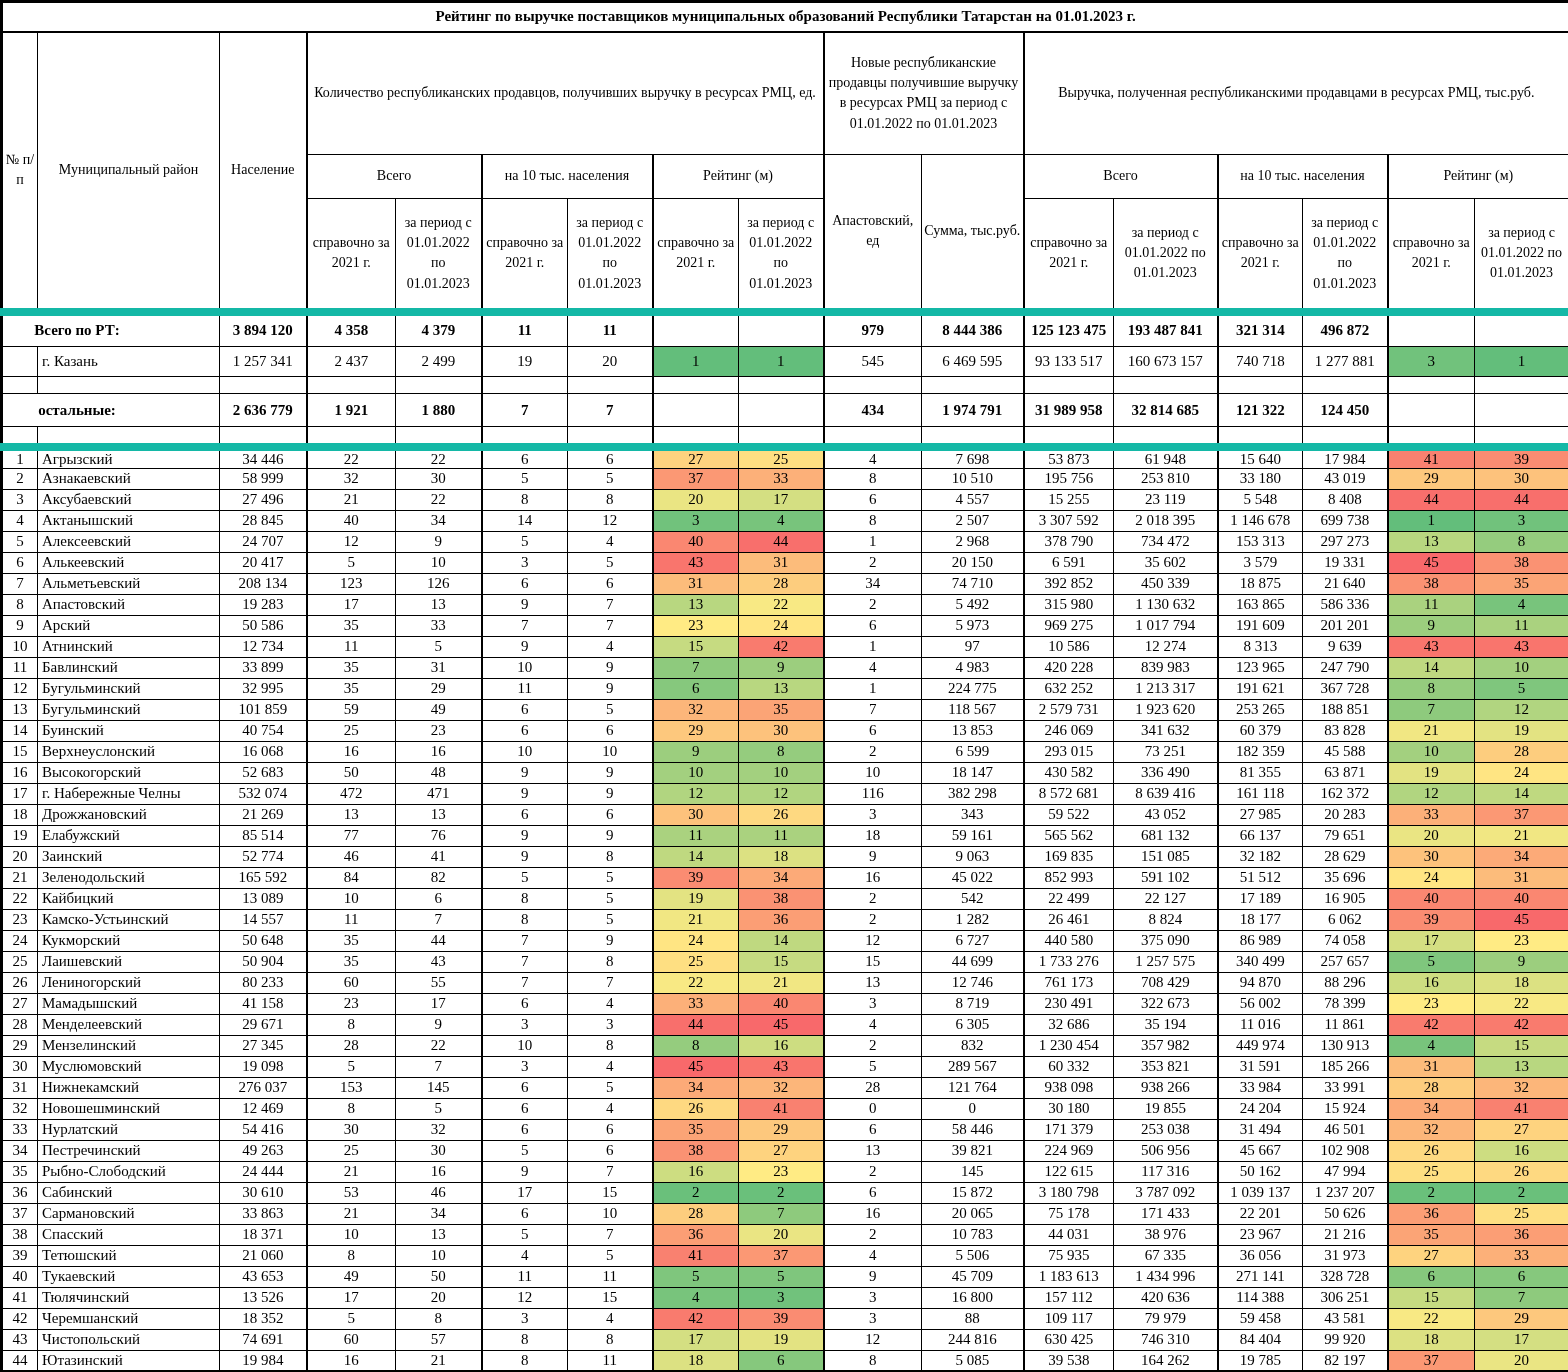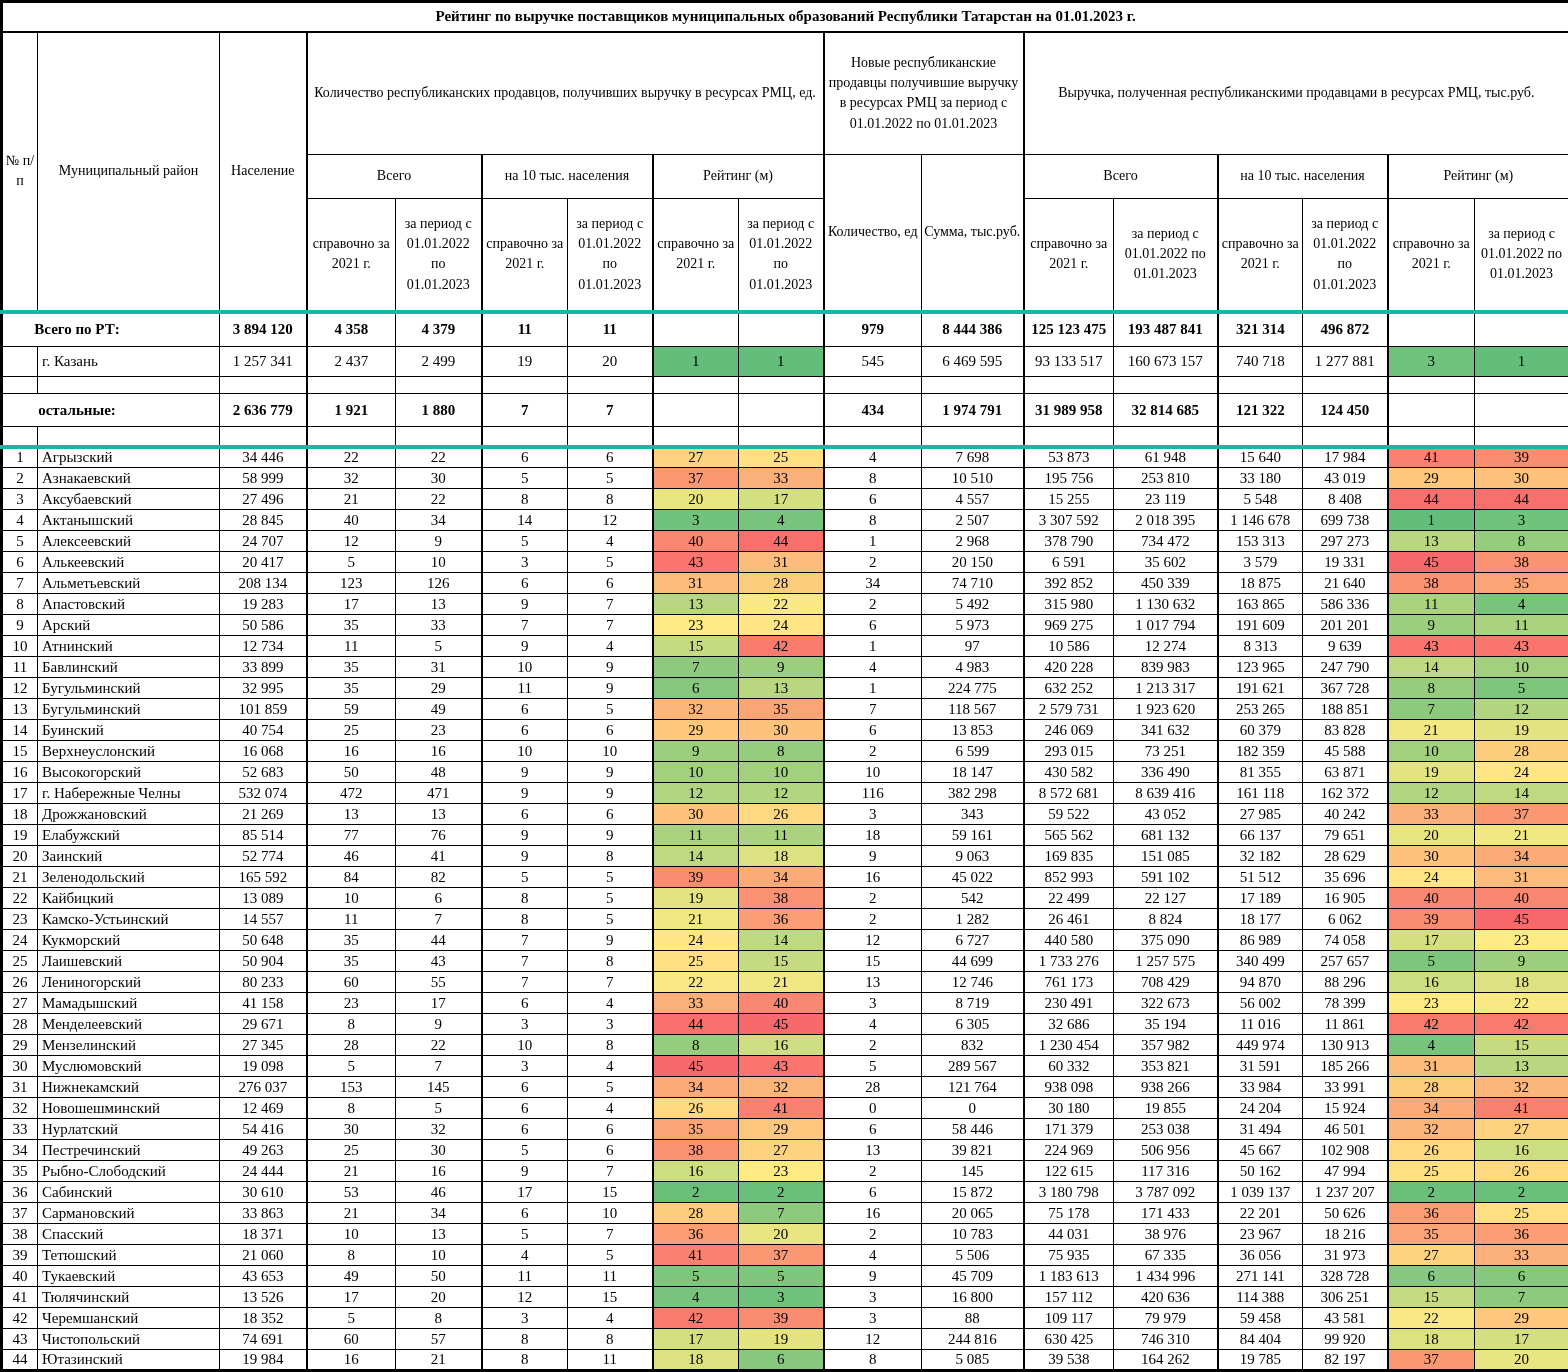--- a/index.html
+++ b/index.html
@@ -8,21 +8,21 @@
         font-family:"Liberation Serif",serif;color:#000;}
   td,th{border:1px solid #000;text-align:center;vertical-align:middle;font-size:15px;
         padding:0 2px;overflow:hidden;font-weight:normal;}
   thead th{font-size:14px;white-space:normal;line-height:1.45;}
   tbody td{white-space:nowrap;}
   tr.title-row th{font-weight:bold;font-size:15px;border-bottom:2px solid #000;}
   .bl2{border-left-width:2px;}
   .name{text-align:left;padding-left:4px;}
   tr.bold td{font-weight:bold;}
   td.mergedlbl{text-align:center;padding-right:70px;}
-  tr.first-sum td, tr.first-data td{border-top:4px solid #14b8a6;}
+  tr.first-sum td, tr.first-data td{border-top:8px solid #14b8a6;}
   thead tr.h3 th{border-bottom:2px solid #000;}
 </style>
 </head>
 <body>
 
 <div class="wrap">
 <table>
   <colgroup>
     <col style="width:36px">
         <col style="width:182px">
@@ -51,21 +51,21 @@
       <th rowspan="3">Муниципальный район</th>
       <th rowspan="3">Население</th>
       <th colspan="6" class="bl2">Количество республиканских продавцов, получивших выручку в ресурсах РМЦ, ед.</th>
       <th colspan="2" class="bl2">Новые республиканские продавцы получившие выручку в ресурсах РМЦ за период с 01.01.2022 по 01.01.2023</th>
       <th colspan="6" class="bl2">Выручка, полученная республиканскими продавцами в ресурсах РМЦ, тыс.руб.</th>
     </tr>
     <tr style="height:44px">
       <th colspan="2" class="bl2">Всего</th>
       <th colspan="2" class="bl2">на 10 тыс. населения</th>
       <th colspan="2" class="bl2">Рейтинг (м)</th>
-      <th rowspan="2" class="bl2">Количество, ед</th>
+      <th rowspan="2" class="bl2">Апастовский, ед</th>
       <th rowspan="2">Сумма, тыс.руб.</th>
       <th colspan="2" class="bl2">Всего</th>
       <th colspan="2" class="bl2">на 10 тыс. населения</th>
       <th colspan="2" class="bl2">Рейтинг (м)</th>
     </tr>
     <tr class="h3" style="height:113px">
       <th class="bl2">справочно за 2021 г.</th>
       <th>за период с 01.01.2022 по 01.01.2023</th>
       <th class="bl2">справочно за 2021 г.</th>
       <th>за период с 01.01.2022 по 01.01.2023</th>
@@ -504,21 +504,21 @@
           <td>13</td>
           <td class="bl2">6</td>
           <td>6</td>
           <td class="bl2" style="background: rgb(253, 194, 124);">30</td>
           <td style="background: rgb(254, 217, 129); border-left-color: rgb(255, 255, 255);">26</td>
           <td class="bl2">3</td>
           <td>343</td>
           <td class="bl2">59 522</td>
           <td>43 052</td>
           <td class="bl2">27 985</td>
-          <td>40 242</td>
+          <td>20 283</td>
           <td class="bl2" style="background: rgb(252, 176, 121);">33</td>
           <td style="background: rgb(251, 152, 116); border-left-color: rgb(255, 255, 255);">37</td>
         </tr>
         <tr style="height: 21px;">
           <td class="num">19</td>
           <td class="name">Елабужский</td>
           <td>85 514</td>
           <td class="bl2">77</td>
           <td>76</td>
           <td class="bl2">9</td>
@@ -884,21 +884,21 @@
           <td>13</td>
           <td class="bl2">5</td>
           <td>7</td>
           <td class="bl2" style="background: rgb(251, 158, 117);">36</td>
           <td style="background: rgb(234, 229, 131); border-left-color: rgb(255, 255, 255);">20</td>
           <td class="bl2">2</td>
           <td>10 783</td>
           <td class="bl2">44 031</td>
           <td>38 976</td>
           <td class="bl2">23 967</td>
-          <td>18 216</td>
+          <td>21 216</td>
           <td class="bl2" style="background: rgb(251, 164, 118);">35</td>
           <td style="background: rgb(251, 158, 117); border-left-color: rgb(255, 255, 255);">36</td>
         </tr>
         <tr style="height: 21px;">
           <td class="num">39</td>
           <td class="name">Тетюшский</td>
           <td>21 060</td>
           <td class="bl2">8</td>
           <td>10</td>
           <td class="bl2">4</td>

